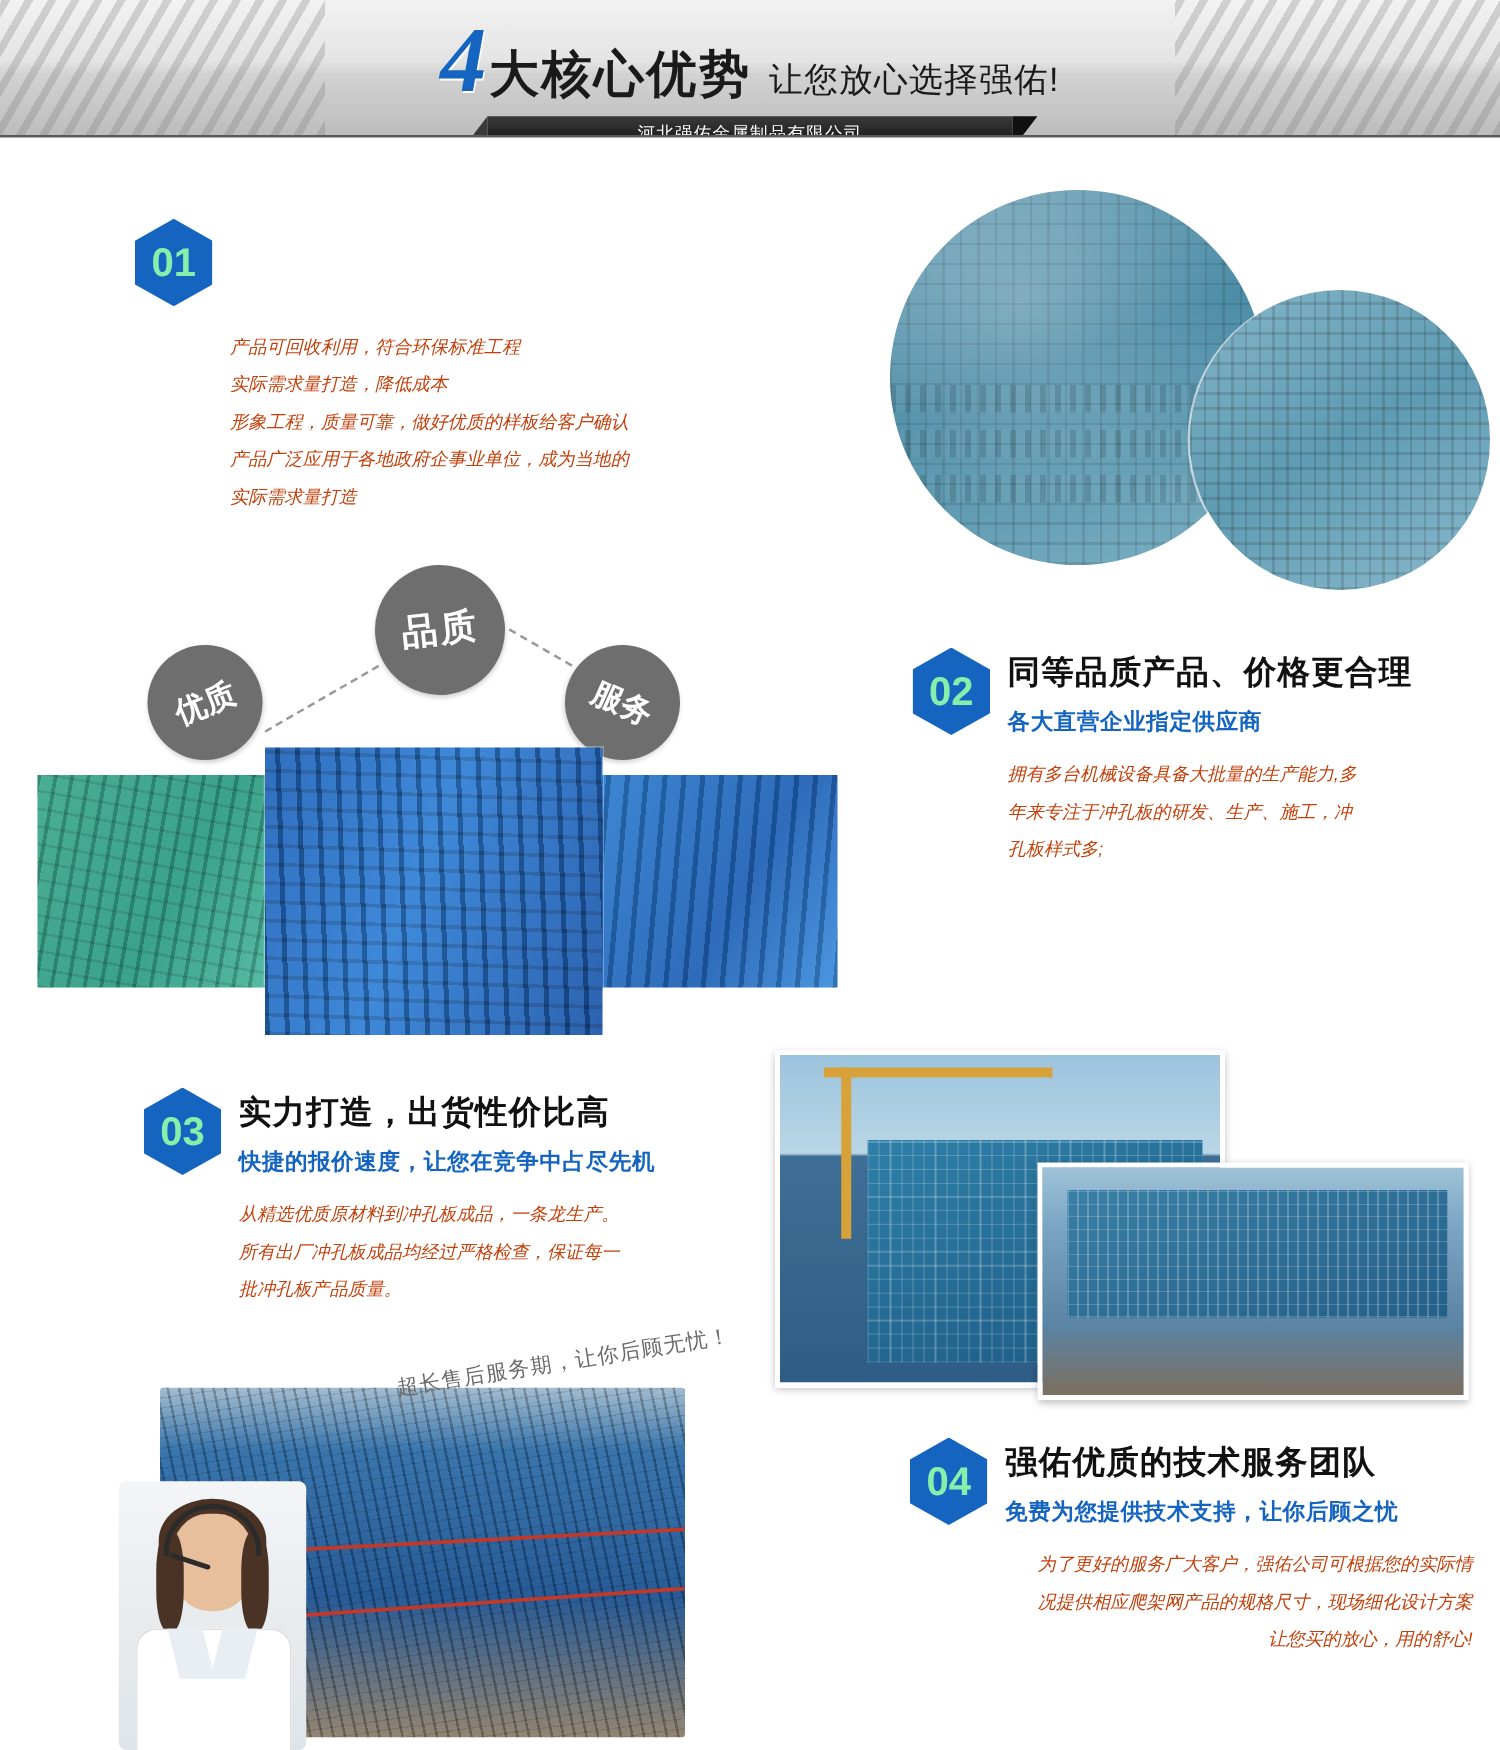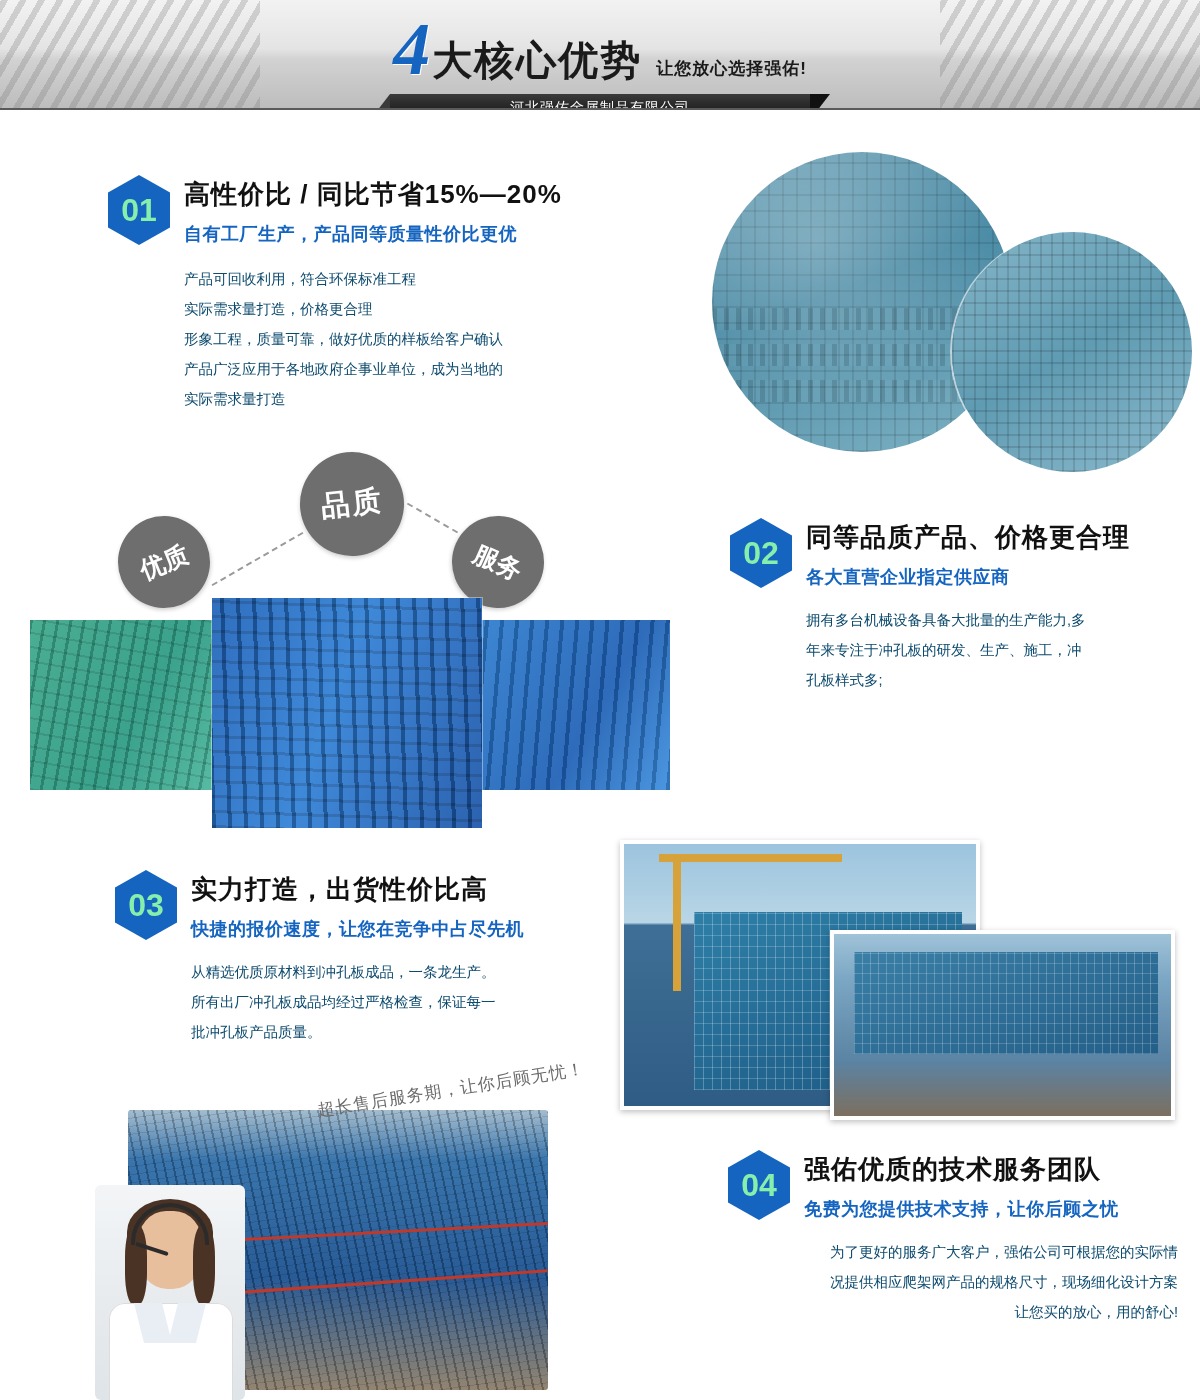--- a/index.html
+++ b/index.html
@@ -57,22 +57,22 @@
     text-shadow: 1px 1px 0 #ffffff;
   }
   .title-main {
     font-size: 40px;
     font-weight: bold;
     color: #1a1a1a;
     letter-spacing: 2px;
     margin-left: 4px;
   }
   .title-sub {
-    font-size: 17px;
-    font-weight: bold;
+    font-size: 27px;
+    font-weight: normal;
     color: #1a1a1a;
     margin-left: 14px;
     letter-spacing: 1px;
   }
   .company-bar {
     margin: 6px auto 0;
     width: 420px;
     height: 26px;
     background: linear-gradient(to bottom, #3a3a3a, #111111);
     color: #ffffff;
@@ -134,22 +134,23 @@
     font-size: 18px;
     font-weight: bold;
     color: #1565c0;
     margin-top: 10px;
     letter-spacing: 0.5px;
     white-space: nowrap;
   }
   .body-text {
     margin-top: 16px;
     font-size: 14.5px;
-    color: #0c4a6e;
+    color: #c2410c;
     line-height: 30px;
+    font-style: italic;
   }
   .body-text div { white-space: nowrap; }
 
   
   #block1 { left: 108px; top: 175px; width: 520px; }
   #block1 .body-text { margin-left: 76px; margin-top: 18px; }
 
   
   .circle-photo {
     position: absolute;
@@ -379,28 +380,24 @@
   </div>
 </div>
 
 <div class="block" id="block1">
   <div class="block-head">
     <div class="hexnum">
       <div class="hexshape">
           <span>01</span>
         </div>
     </div>
-    <div class="head-texts">
-      <div class="h-main">高性价比 / 同比节省15%—20%</div>
-      <div class="h-sub">自有工厂生产，产品同等质量性价比更优</div>
-    </div>
   </div>
   <div class="body-text">
     <div>产品可回收利用，符合环保标准工程</div>
-    <div>实际需求量打造，价格更合理</div>
+    <div>实际需求量打造，降低成本</div>
     <div>形象工程，质量可靠，做好优质的样板给客户确认</div>
     <div>产品广泛应用于各地政府企事业单位，成为当地的</div>
     <div>实际需求量打造</div>
   </div>
 </div>
 
 <div class="circle-photo" id="circ-big">
   <div class="perf-row" style="top:52%"></div>
   <div class="perf-row" style="top:64%"></div>
   <div class="perf-row" style="top:76%"></div>

